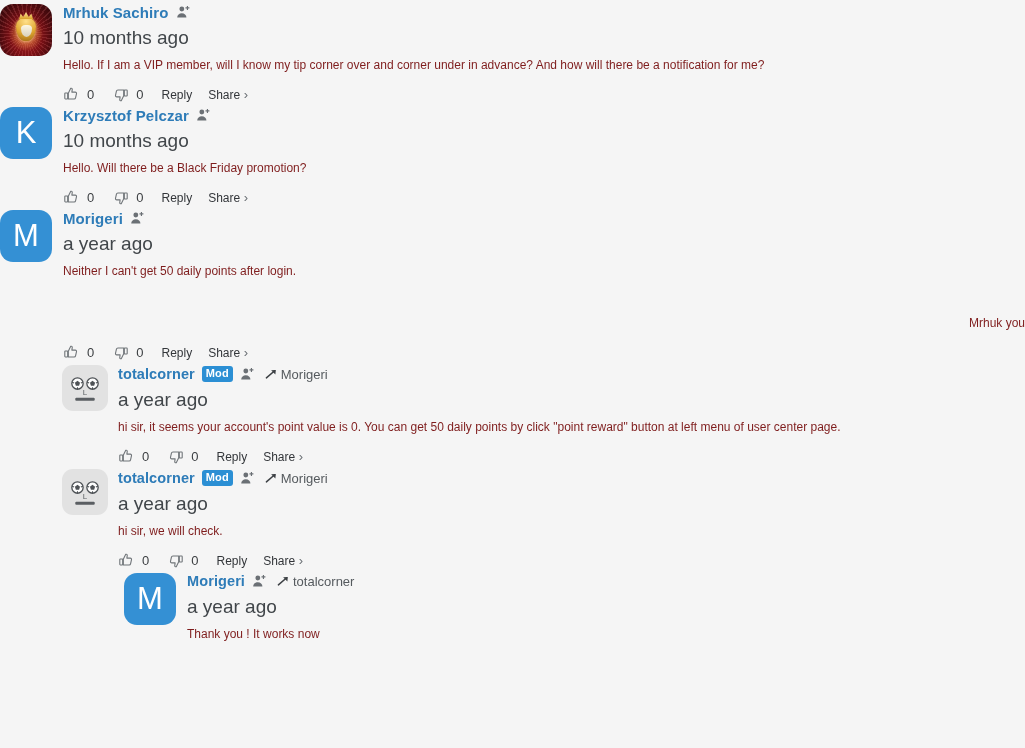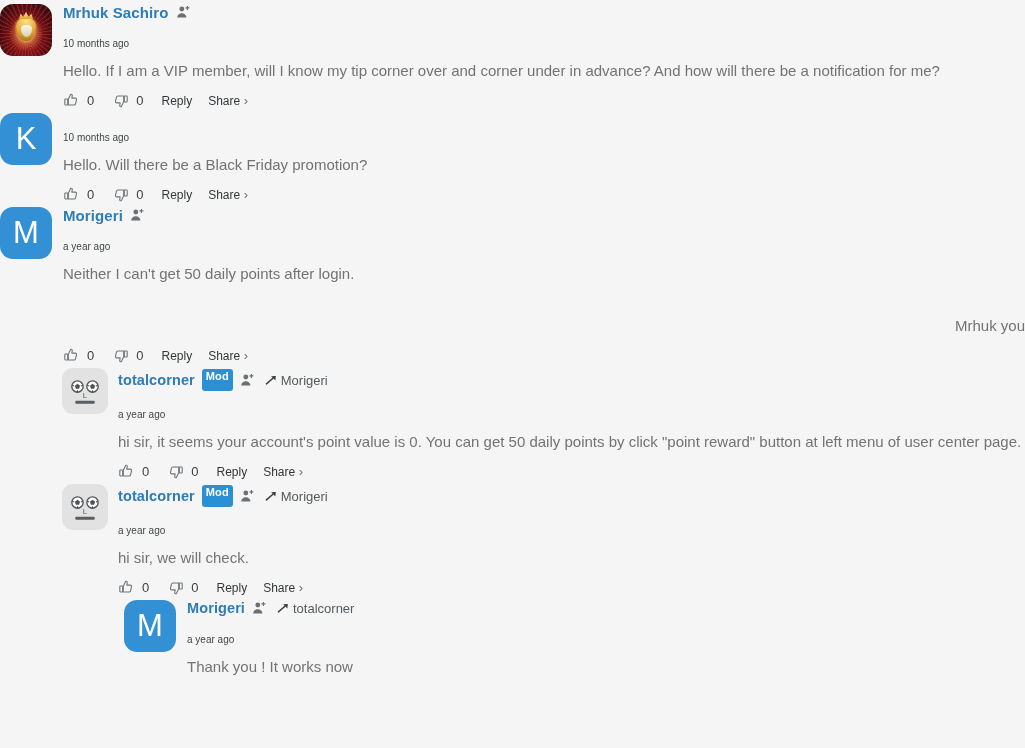--- a/index.html
+++ b/index.html
@@ -141,21 +141,21 @@
   .comment.lvl1 .uname,
   .comment.lvl2 .uname { font-size: 14.5px; }
 
   .mod-badge {
     display: inline-block;
     background: #2b8fd4;
     color: #ffffff;
     font-size: 11px;
     font-weight: bold;
     line-height: 13px;
-    padding: 1px 4px 8px 4px;
+    padding: 1px 4px 2px 4px;
     border-radius: 3px;
     margin-right: 7px;
     letter-spacing: 0.1px;
   }
 
   .adduser-icon {
     display: inline-block;
     width: 15px;
     height: 15px;
     margin-right: 10px;
@@ -173,32 +173,32 @@
   .replyto .arrow-icon {
     display: inline-block;
     width: 13px;
     height: 13px;
     margin-right: 3px;
   }
   .replyto .arrow-icon svg { display: block; }
 
   
   .time {
-    font-size: 10px;
+    font-size: 19px;
     color: #41464a;
     line-height: 16px;
-    margin-top: 16px;
+    margin-top: 10px;
     margin-bottom: 3px;
   }
 
   
   .ctext {
-    font-size: 15px;
+    font-size: 12px;
     line-height: 20px;
-    color: #737373;
+    color: #7f1d1d;
     margin-top: 9px;
   }
   .ctext p { margin: 0 0 0 0; }
   .ctext p + p { margin-top: 32px; text-align: right; }
 
   
   .actions {
     display: flex;
     align-items: center;
     margin-top: 11px;
@@ -282,20 +282,30 @@
           <span class="act-link">Reply</span>
           <span class="act-link share">Share</span>
         </div>
       </div>
     </div>
     <div class="comment lvl0">
       <div class="avatar-col">
         <div class="avatar avatar-letter">K</div>
       </div>
       <div class="body-col">
+        <div class="hdr">
+          <span class="uname">Krzysztof Pelczar</span>
+          <span class="adduser-icon">
+            <svg viewBox="0 0 16 16" width="15" height="15">
+              <circle cx="6.2" cy="4.3" r="2.6" fill="#6b7075"></circle>
+              <path d="M1.3 13.2c0-2.8 2.2-4.5 4.9-4.5s4.9 1.7 4.9 4.5z" fill="#6b7075"></path>
+              <path d="M12.2 1.0v4.2M10.1 3.1h4.2" stroke="#6b7075" stroke-width="1.25" stroke-linecap="butt"></path>
+            </svg>
+          </span>
+        </div>
         <div class="time">10 months ago</div>
         <div class="ctext">
           <p>Hello. Will there be a Black Friday promotion?</p>
         </div>
         <div class="actions">
           <span class="act">
             <span class="ic">
               <svg viewBox="0 0 18 18" width="17" height="17">
                 <path d="M5.6 7.6 L8.2 2.4c.9-.3 1.7.2 1.6 1.2l-.4 2.9h3.6c.9 0 1.5.7 1.3 1.6l-1 4.4c-.15.75-.8 1.2-1.55 1.2H5.6z" fill="none" stroke="#6f7478" stroke-width="1.15" stroke-linejoin="round"></path>
                 <rect x="1.9" y="7.4" width="3.1" height="6.3" rx="0.6" fill="none" stroke="#6f7478" stroke-width="1.15"></rect>

